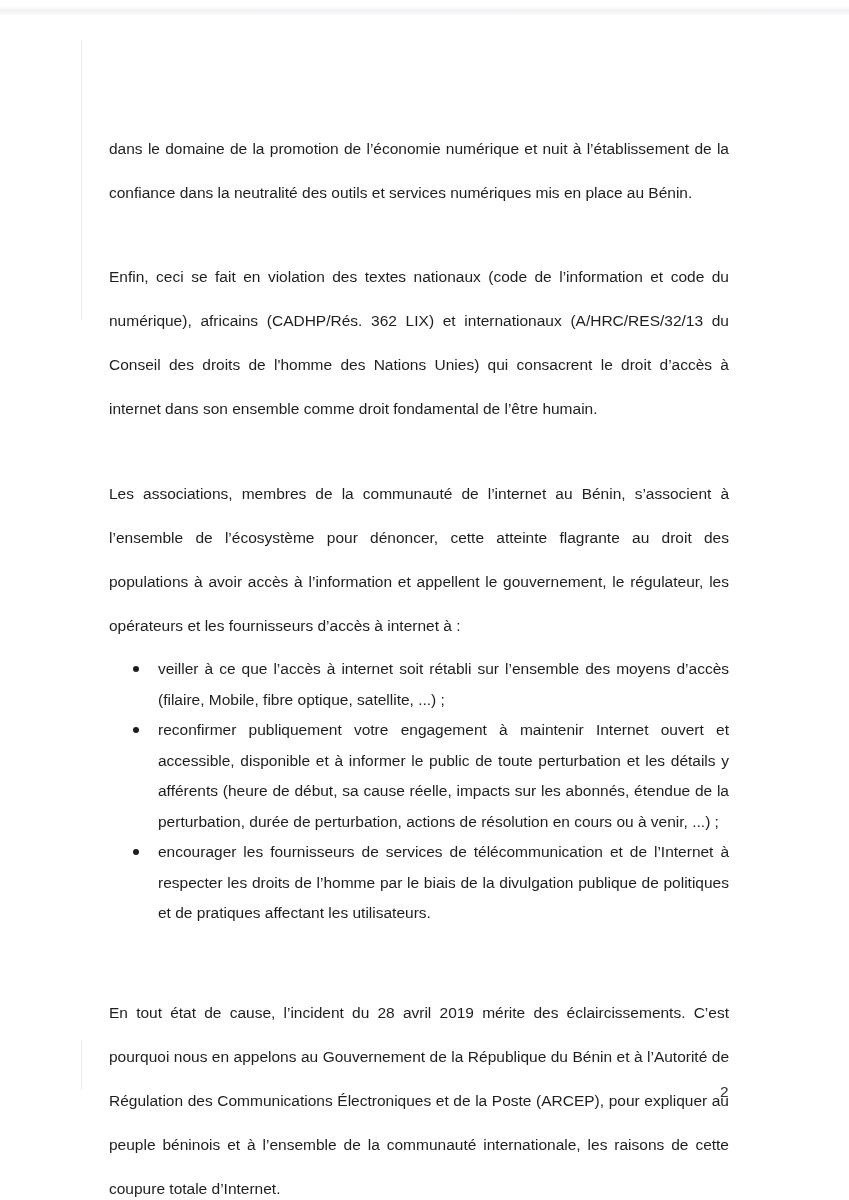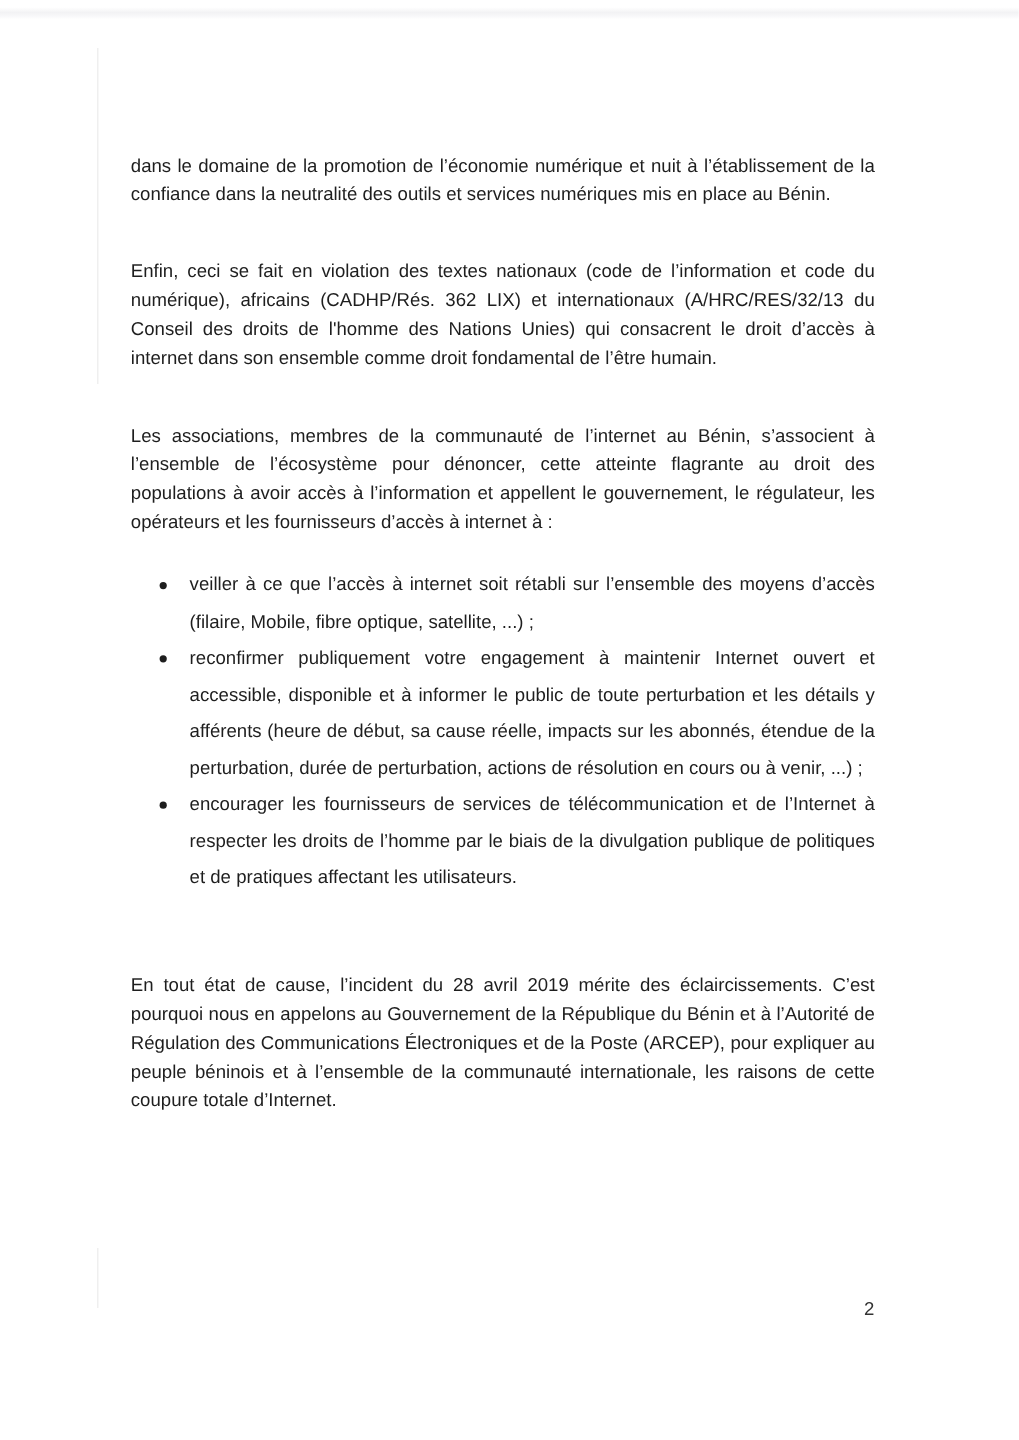--- a/index.html
+++ b/index.html
@@ -32,30 +32,30 @@
     .margin-line.two { top: 1040px; height: 50px; }
     .page {
       position: absolute;
       left: 109px;
       top: 127px;
       width: 620px;
     }
     .para {
       margin: 0;
       font-size: 15.5px;
-      line-height: 24px;
+      line-height: 44px;
       text-align: justify;
       text-align-last: left;
     }
     .p1 { }
     .p2 { margin-top: 40px; }
     .p3 { margin-top: 41px; }
     .bullets {
       list-style: none;
-      margin: 25px 0 0 0;
+      margin: 6px 0 0 0;
       padding: 0;
     }
     .bullet-item {
       position: relative;
       padding-left: 49px;
       font-size: 15.5px;
       line-height: 30.5px;
       text-align: justify;
       text-align-last: left;
     }

